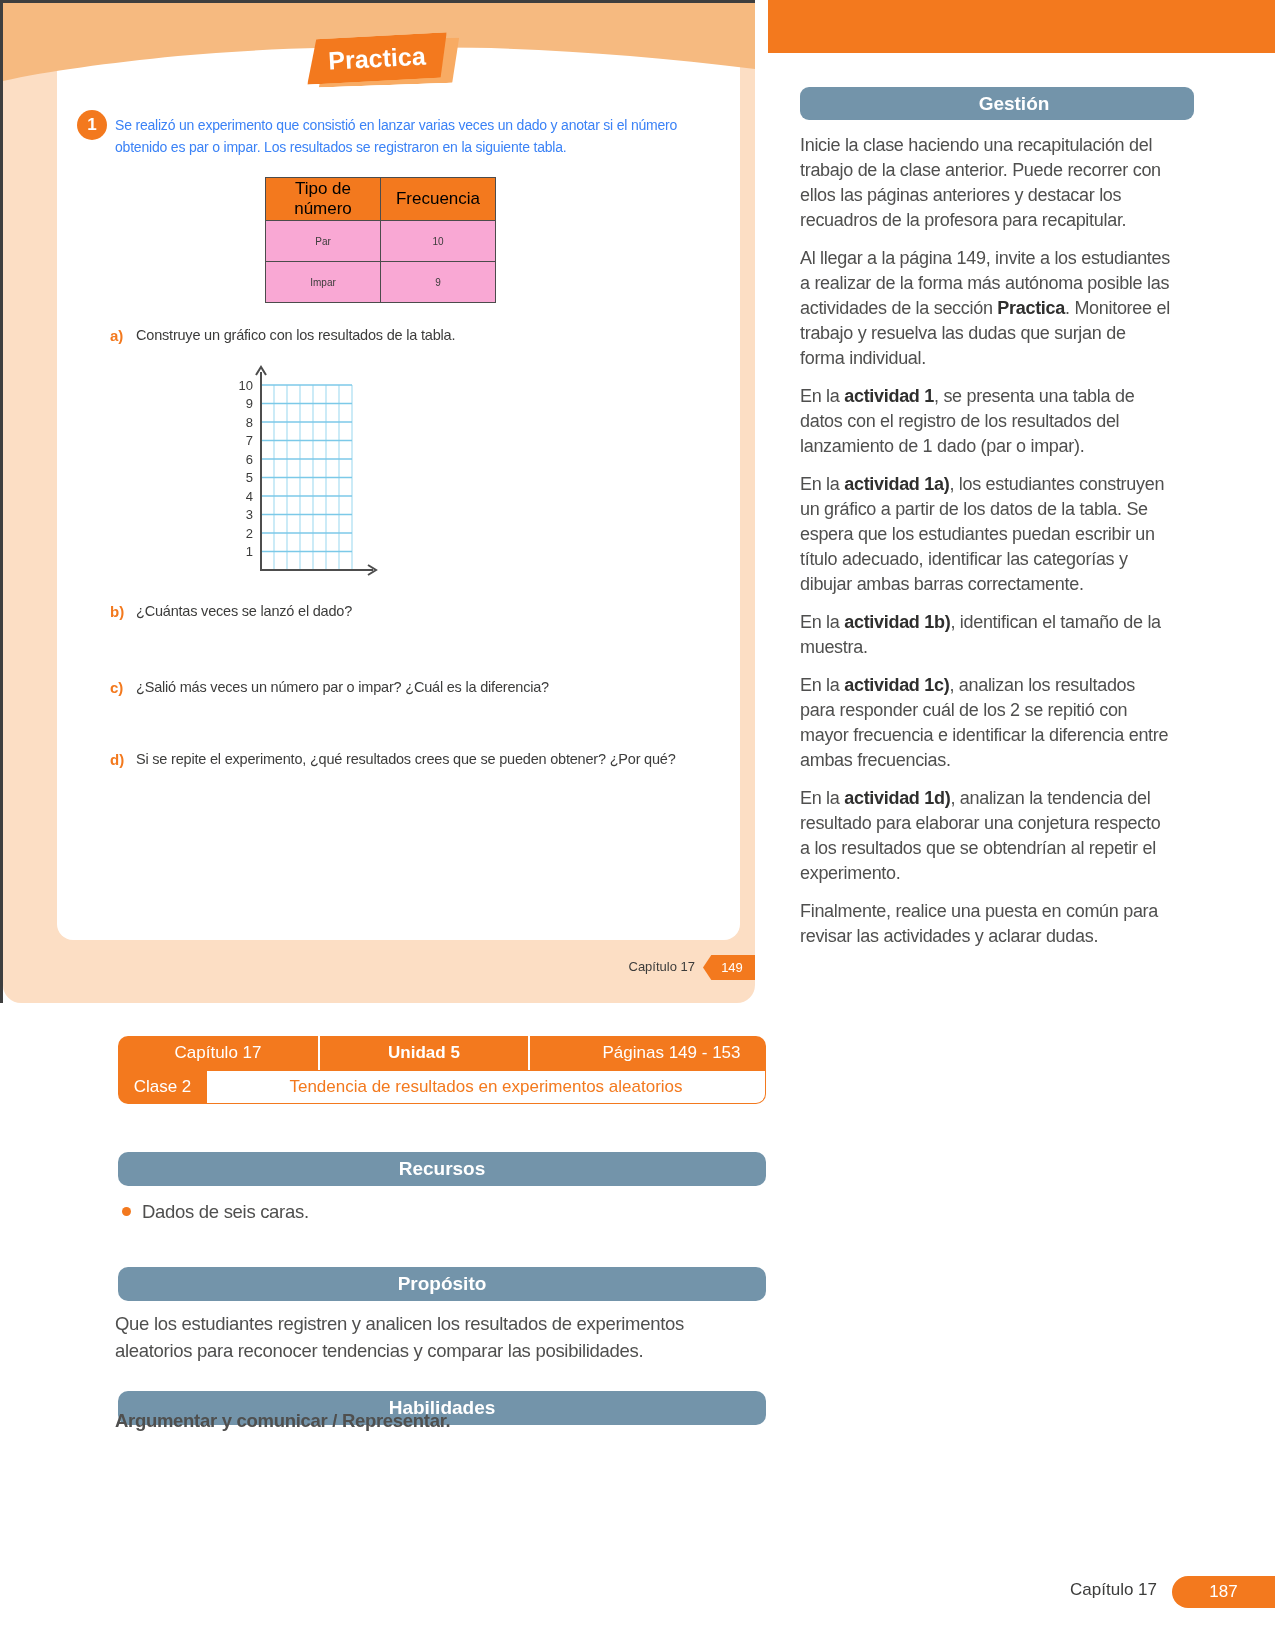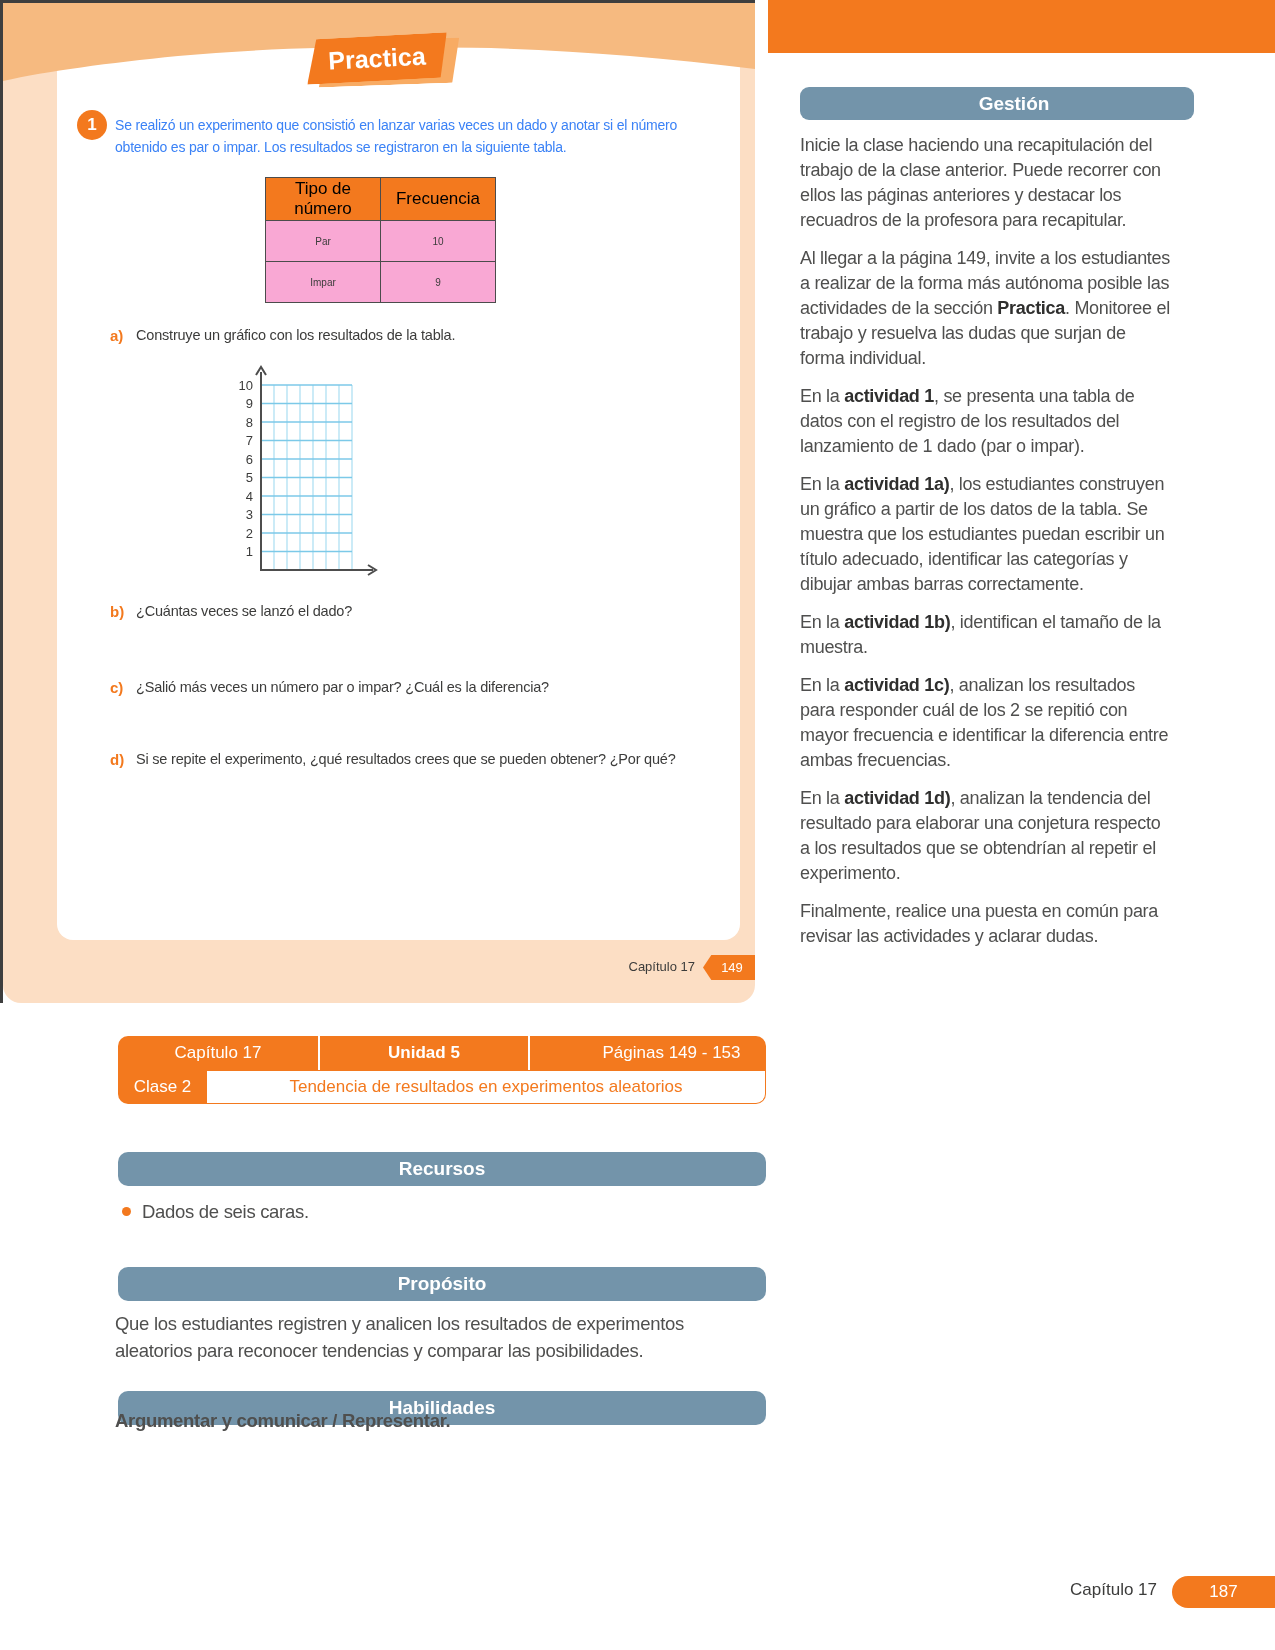--- a/index.html
+++ b/index.html
@@ -197,21 +197,21 @@
 
   <div class="slate-bar" style="top:1391px;">Habilidades</div>
   <div class="habilidades-text teacher-text">Argumentar y comunicar / Representar.</div>
 
   <div class="right-band"></div>
   <div class="gestion-bar">Gestión</div>
   <div class="gestion-body">
     <p><span>Inicie la clase haciendo una recapitulación del trabajo de la clase anterior. Puede recorrer con ellos las páginas anteriores y destacar los recuadros de la profesora para recapitular.</span></p>
     <p><span>Al llegar a la página 149, invite a los estudiantes a realizar de la forma más autónoma posible las actividades de la sección </span><span style="font-weight: 700; color: rgb(47, 47, 46);">Practica</span><span>. Monitoree el trabajo y resuelva las dudas que surjan de forma individual.</span></p>
     <p><span>En la </span><span style="font-weight: 700; color: rgb(47, 47, 46);">actividad 1</span><span>, se presenta una tabla de datos con el registro de los resultados del lanzamiento de 1 dado (par o impar).</span></p>
-    <p><span>En la </span><span style="font-weight: 700; color: rgb(47, 47, 46);">actividad 1a)</span><span>, los estudiantes construyen un gráfico a partir de los datos de la tabla. Se muestra que los estudiantes puedan escribir un título adecuado, identificar las categorías y dibujar ambas barras correctamente.</span></p>
+    <p><span>En la </span><span style="font-weight: 700; color: rgb(47, 47, 46);">actividad 1a)</span><span>, los estudiantes construyen un gráfico a partir de los datos de la tabla. Se espera que los estudiantes puedan escribir un título adecuado, identificar las categorías y dibujar ambas barras correctamente.</span></p>
     <p><span>En la </span><span style="font-weight: 700; color: rgb(47, 47, 46);">actividad 1b)</span><span>, identifican el tamaño de la muestra.</span></p>
     <p><span>En la </span><span style="font-weight: 700; color: rgb(47, 47, 46);">actividad 1c)</span><span>, analizan los resultados para responder cuál de los 2 se repitió con mayor frecuencia e identificar la diferencia entre ambas frecuencias.</span></p>
     <p><span>En la </span><span style="font-weight: 700; color: rgb(47, 47, 46);">actividad 1d)</span><span>, analizan la tendencia del resultado para elaborar una conjetura respecto a los resultados que se obtendrían al repetir el experimento.</span></p>
     <p><span>Finalmente, realice una puesta en común para revisar las actividades y aclarar dudas.</span></p>
   </div>
 
   <span class="pg-footer-chapter">Capítulo 17</span>
   <div class="pg-footer-badge">187</div>
 
 </div>

